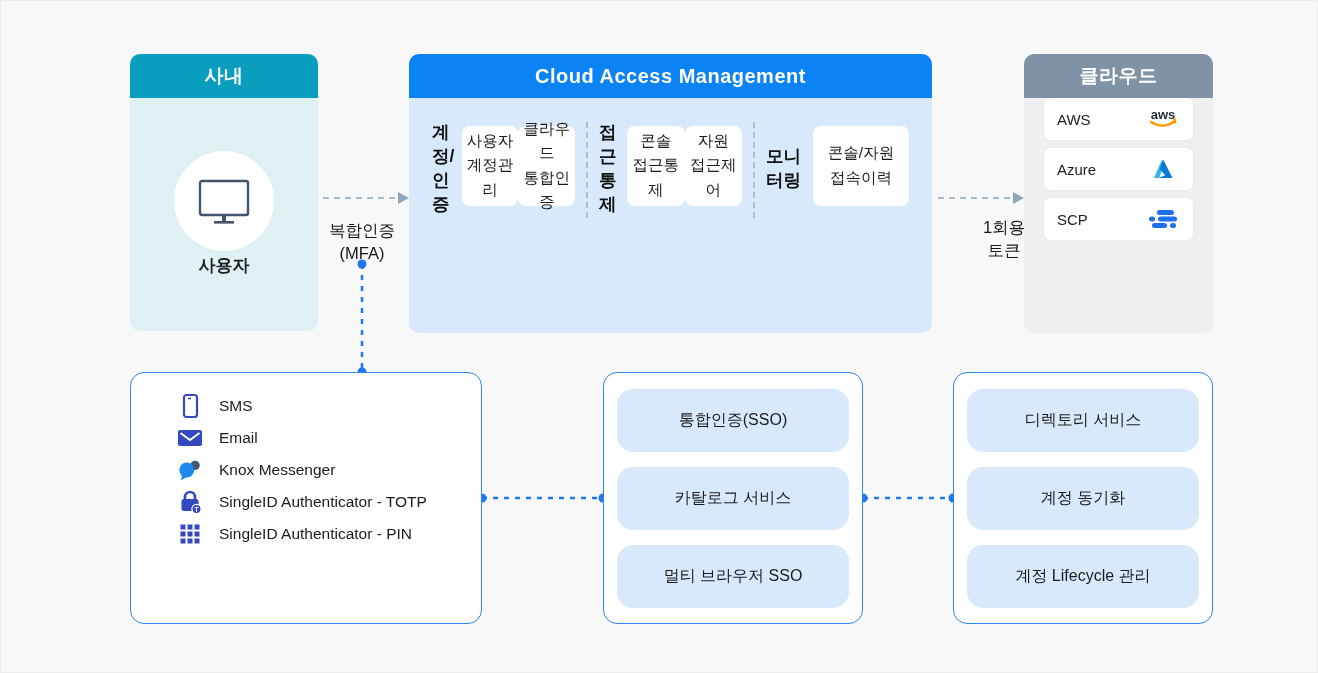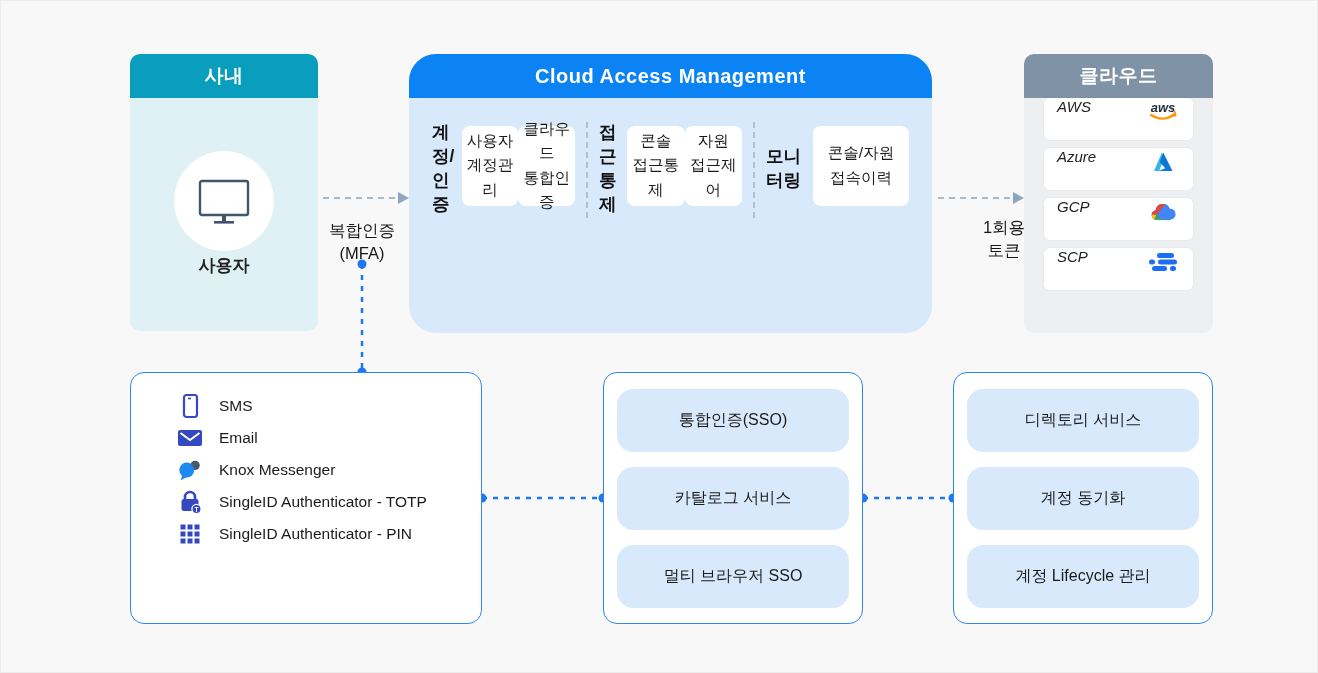--- a/index.html
+++ b/index.html
@@ -25,39 +25,39 @@
   .user-circle {
     position:absolute; left:44px; top:97px; width:100px; height:100px;
     background:#fff; border-radius:50%;
     display:flex; align-items:center; justify-content:center;
   }
   .user-label {
     position:absolute; left:0; top:200px; width:100%;
     text-align:center; font-size:17px; font-weight:bold; color:#222;
   }
 
-  #cam-panel { left:408px; top:53px; width:523px; height:279px; background:#d9e9fc;border-radius:27px; }
+  #cam-panel { left:408px; top:53px; width:523px; height:279px; background:#d9e9fc; }
   #cam-panel .panel-header { background:#0c83f5; font-size:20px; }
   .cam-body { display:flex; padding:10px 12px 0 12px; }
   .cam-col { flex:1; display:flex; flex-direction:row; align-items:center; padding:0 11px; }
   .cam-col-header { font-size:17.5px; font-weight:bold; margin:12px 0 14px; color:#111; }
   .cam-card {
     width:100%; height:80px; background:#fff; border-radius:8px;
     display:flex; align-items:center; justify-content:center;
     font-size:15.5px; text-align:center; white-space:pre-line; line-height:1.55;
     margin-bottom:7px; color:#1b1b1b;
   }
   .cam-divider { width:0; border-left:2px dashed #b3bfcc; margin:14px 0 12px; }
 
   #cloud-panel { left:1023px; top:53px; width:189px; height:279px; background:#edeff1; }
   #cloud-panel .panel-header { background:#8092a6; }
   .cloud-card {
     height:42px; margin:0 20px 8px; background:#fff; border-radius:6px;
-    display:flex; align-items:flex-start; justify-content:space-between;
-    padding:0 13px; box-shadow:0 0 0 1px rgba(0,0,0,0.02);font-style:italic;
+    display:flex; align-items:center; justify-content:space-between;
+    padding:0 13px; box-shadow:0 0 0 1px rgba(0,0,0,0.02);
   }
   .cloud-card:first-of-type { margin-top:21px; }
   .cloud-name { font-size:15px; color:#222; }
   .cloud-logo { width:34px; height:28px; display:flex; align-items:center; justify-content:center; }
 
   
   .conn-label {
     position:absolute; width:110px; text-align:center;
     font-size:16.5px; line-height:1.4; color:#161616; white-space:pre-line;
   }
@@ -180,41 +180,20 @@
   <div class="cloud-card">
     <span class="cloud-name">Azure</span>
     <span class="cloud-logo">
       <svg width="26" height="24" viewBox="0 0 26 24">
         <polygon points="12,2.5 4,21 9.2,21 14,8" fill="#35b4ee"></polygon>
         <polygon points="13.2,2.5 9.8,12.2 15.2,18.2 8.6,21 22.5,21" fill="#0d77d7"></polygon>
       </svg>
     </span>
   </div>
 
-  <div class="cloud-card">
-    <span class="cloud-logo" style="position:absolute;"></span>
-    <span class="cloud-name">GCP</span>
-    <span class="cloud-logo">
-      <svg width="30" height="24" viewBox="0 0 32 26">
-        <defs>
-          <clipPath id="gcloud-clip">
-            <path d="M9,21.5 a5.3,5.3 0 0 1 -1,-10.5 a8,8 0 0 1 15.4,-1.6 a5.8,5.8 0 0 1 0.6,11.9 z"></path>
-          </clipPath>
-        </defs>
-        <g clip-path="url(#gcloud-clip)">
-          <rect x="0" y="0" width="32" height="26" fill="#4285f4"></rect>
-          <polygon points="0,16 0,0 22,0 9,16" fill="#ea4335"></polygon>
-          <polygon points="0,16 9,16 5,26 0,26" fill="#fbbc05"></polygon>
-          <polygon points="9,16.5 24,16.5 24,26 4.5,26" fill="#34a853"></polygon>
-          <circle cx="16" cy="16" r="5.5" fill="#4285f4"></circle>
-          <rect x="16" y="16.5" width="8" height="5" fill="#4285f4"></rect>
-        </g>
-      </svg>
-    </span>
-  </div>
 
   <div class="cloud-card">
     <span class="cloud-name">SCP</span>
     <span class="cloud-logo">
       <svg width="32" height="24" viewBox="0 0 32 24">
         <rect x="10" y="3" width="17" height="5" rx="2.5" fill="#1d6ff2"></rect>
         <rect x="2" y="9.5" width="6" height="5" rx="2.5" fill="#1d6ff2"></rect>
         <rect x="11" y="9.5" width="19" height="5" rx="2.5" fill="#1d6ff2"></rect>
         <rect x="5" y="16" width="15" height="5" rx="2.5" fill="#1d6ff2"></rect>
         <rect x="23" y="16" width="6" height="5" rx="2.5" fill="#1d6ff2"></rect>

